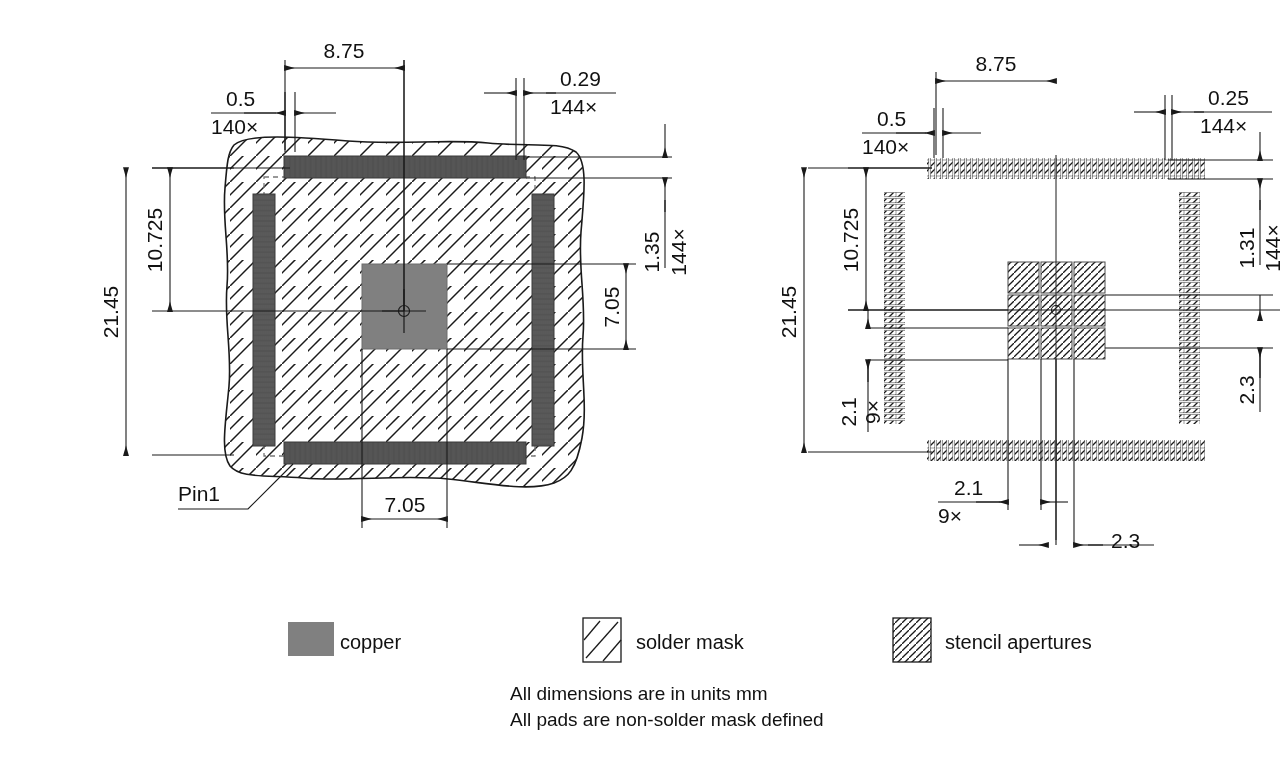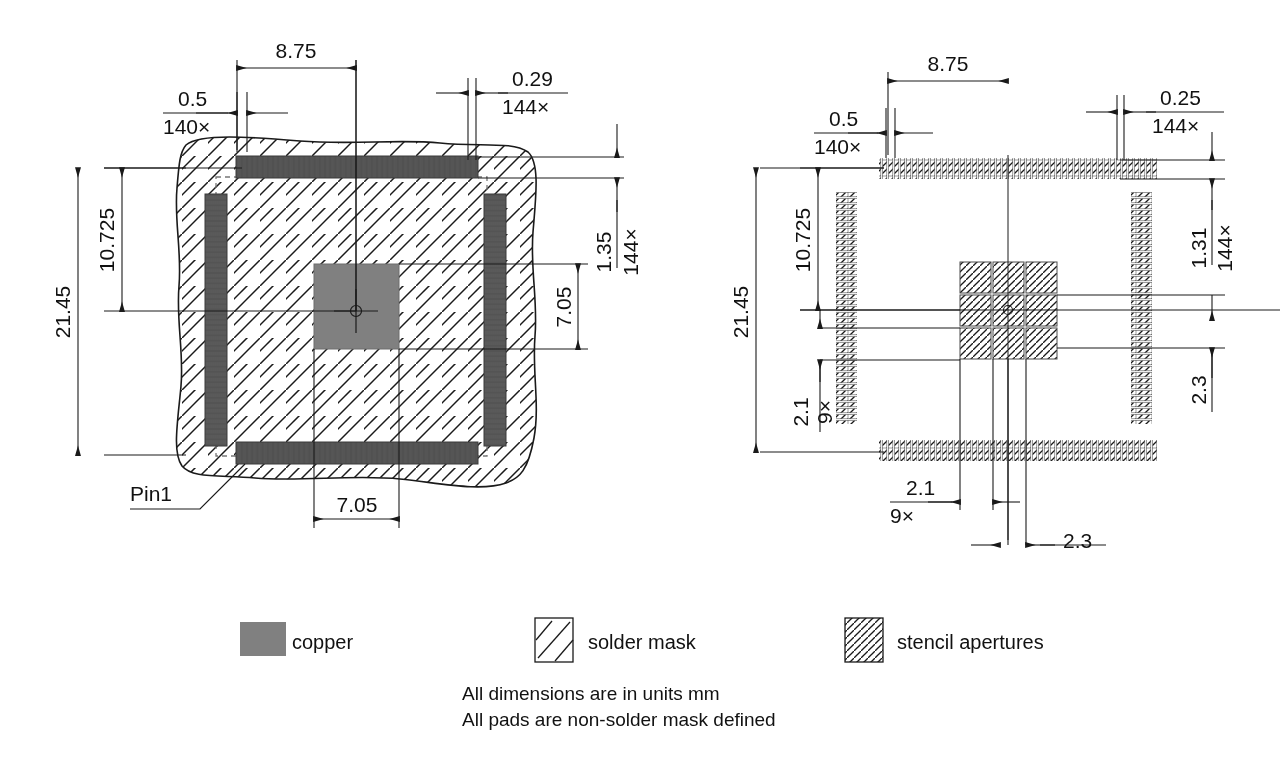--- a/index.html
+++ b/index.html
@@ -2,21 +2,21 @@
 <html><head>
 <meta charset="utf-8">
 <title>BGA Land Pattern Drawing</title>
 <style>
   html,body{margin:0;padding:0;background:#ffffff;}
   body{
     width:1280px;height:783px;overflow:hidden;
     font-family:"Liberation Sans","DejaVu Sans",sans-serif;
     color:#1a1a1a;position:relative;
   }
-  #root{position:absolute;inset:0;}
+  #root{position:absolute;inset:0;margin-left:48px;}
   svg{display:block;}
   .dimtext{
     font-family:"Liberation Sans","DejaVu Sans",sans-serif;
     font-size:21px;fill:#111111;
   }
   .legendtext{
     font-family:"Liberation Sans","DejaVu Sans",sans-serif;
     font-size:20px;fill:#111111;
   }
   .notetext{

